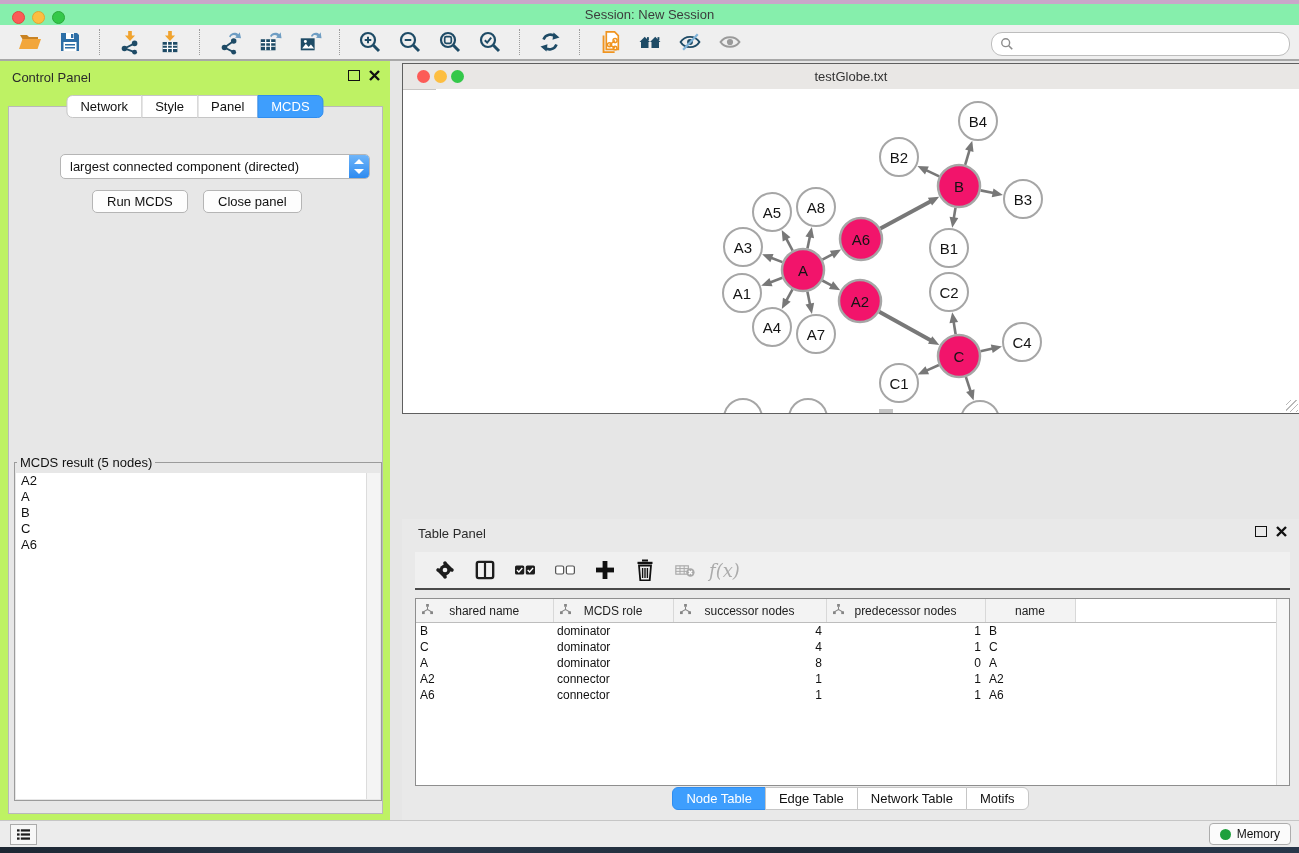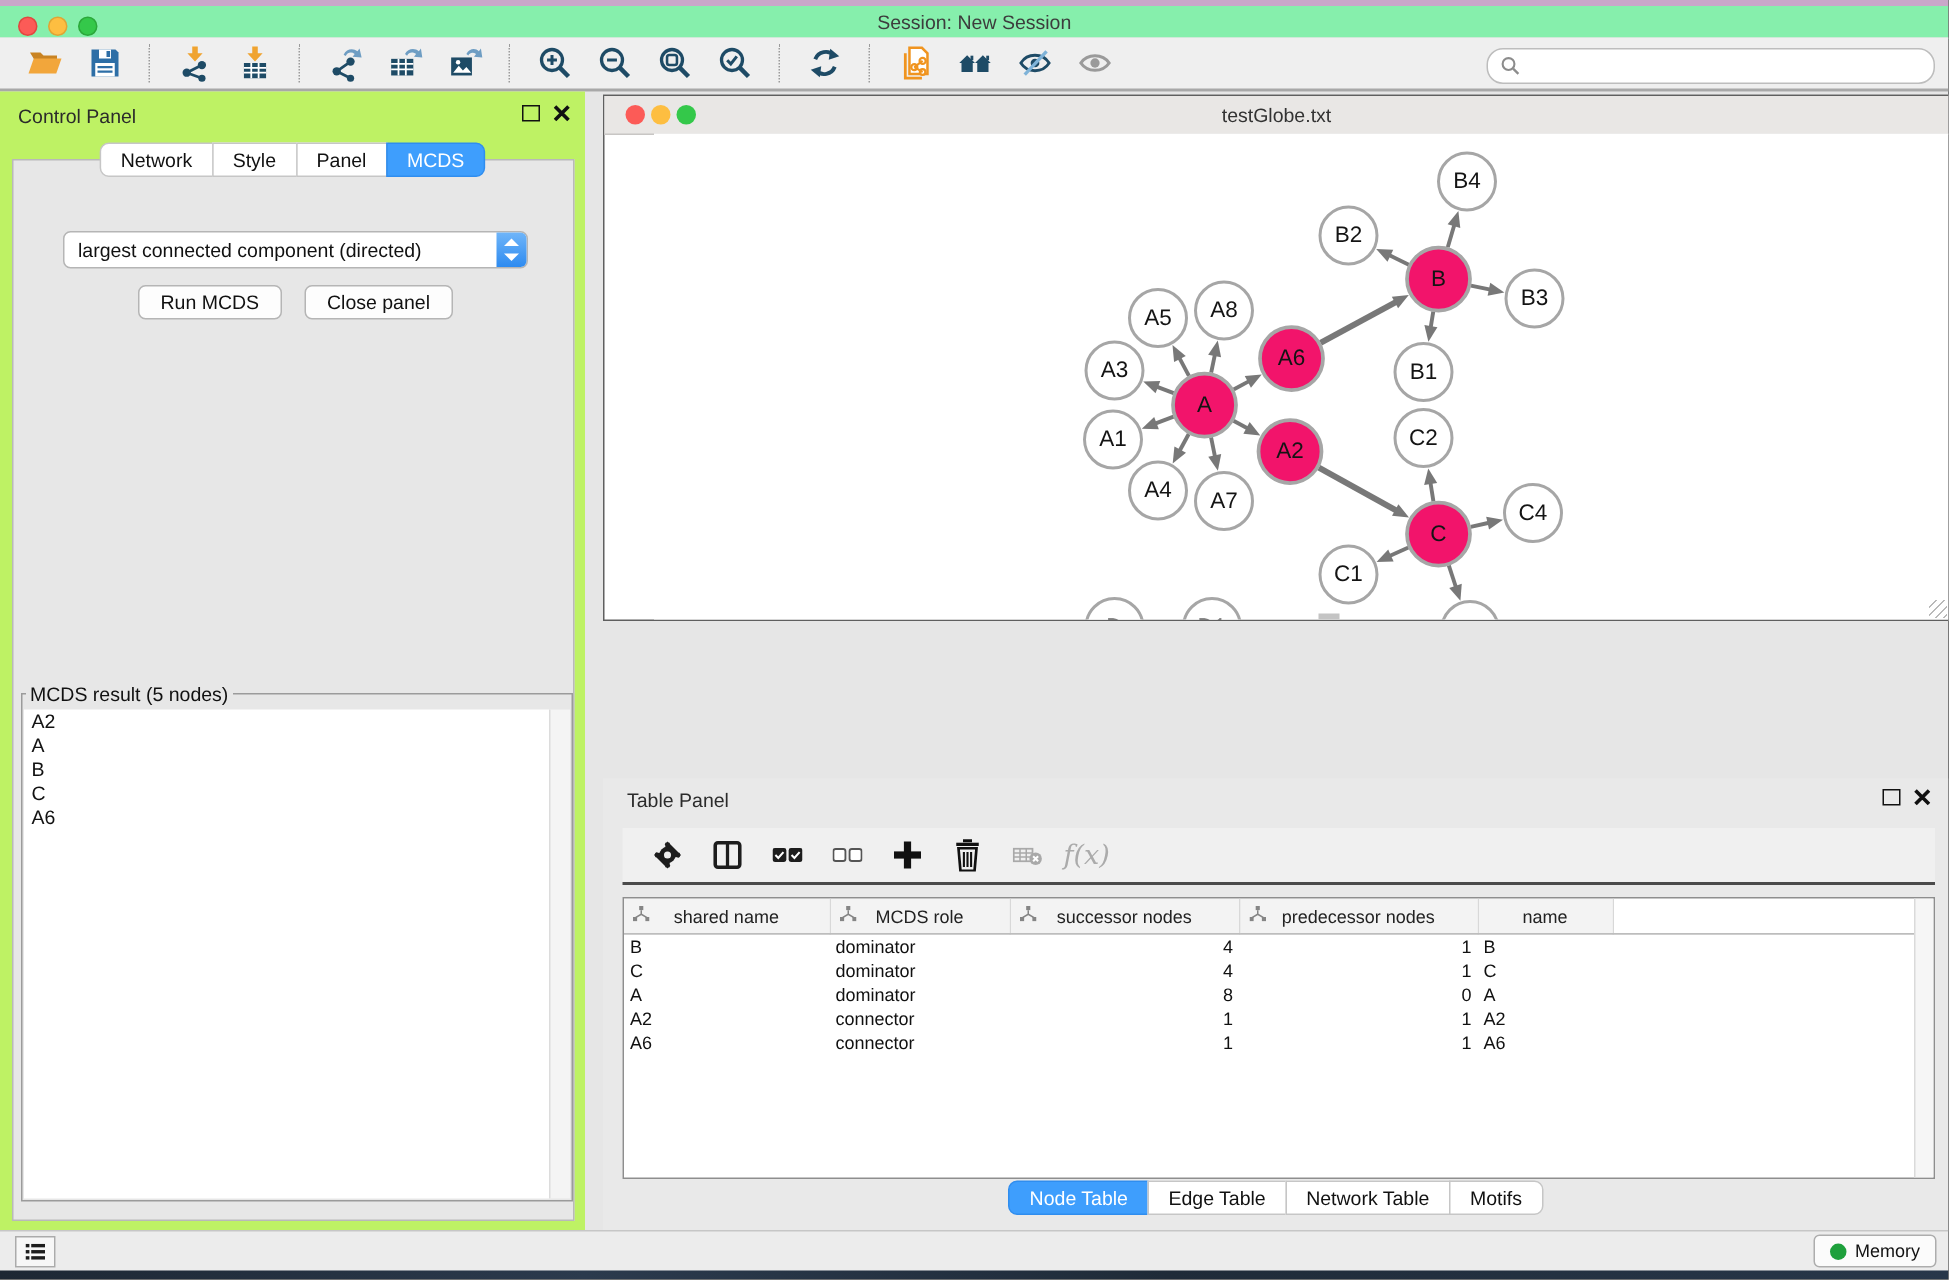--- a/index.html
+++ b/index.html
@@ -43,21 +43,21 @@
   .seg .tab:last-child{border-radius:0 6px 6px 0;}
   .seg .tab.sel{background:#3E9EFD;border-color:#2F8DEF;color:#fff;}
   
   .control-panel{position:absolute;left:0;top:61px;width:390px;height:759px;background:#bef264;}
   .cp-head{position:absolute;left:12px;top:9px;}
   .cp-ctls{position:absolute;right:10px;top:9px;display:flex;gap:9px;align-items:center;}
   .cp-tabs{position:absolute;top:34px;left:50%;transform:translateX(-50%);z-index:2;}
   .cp-body{position:absolute;left:8px;top:45px;width:373px;height:706px;background:#E7E7E7;
        border:1px solid #B9B9B9;}
   .opt-label{position:absolute;left:0;right:0;top:70px;text-align:center;font-size:13px;color:#111;}
-  .dropdown{position:absolute;left:42px;top:93px;width:310px;height:25px;background:#fff;
+  .dropdown{position:absolute;left:60px;top:93px;width:310px;height:25px;background:#fff;
        border:1px solid #B5B5B5;border-radius:5px;display:flex;align-items:center;box-sizing:border-box;}
   .dropdown .val{flex:1;font-size:13px;color:#111;padding-left:9px;white-space:nowrap;overflow:hidden;}
   .dd-cap{width:20px;align-self:stretch;border-radius:0 4px 4px 0;
        background:linear-gradient(#6FB5F9,#2E8BF0);position:relative;}
   .dd-cap:before,.dd-cap:after{content:"";position:absolute;left:5px;border-left:5px solid transparent;
        border-right:5px solid transparent;}
   .dd-cap:before{top:4px;border-bottom:5px solid #fff;}
   .dd-cap:after{bottom:4px;border-top:5px solid #fff;}
   .cp-btn{position:absolute;top:129px;height:23px;background:#FDFDFD;border:1px solid #B5B5B5;
        border-radius:5px;font-size:13px;color:#111;font-family:inherit;padding:0 14px;}

